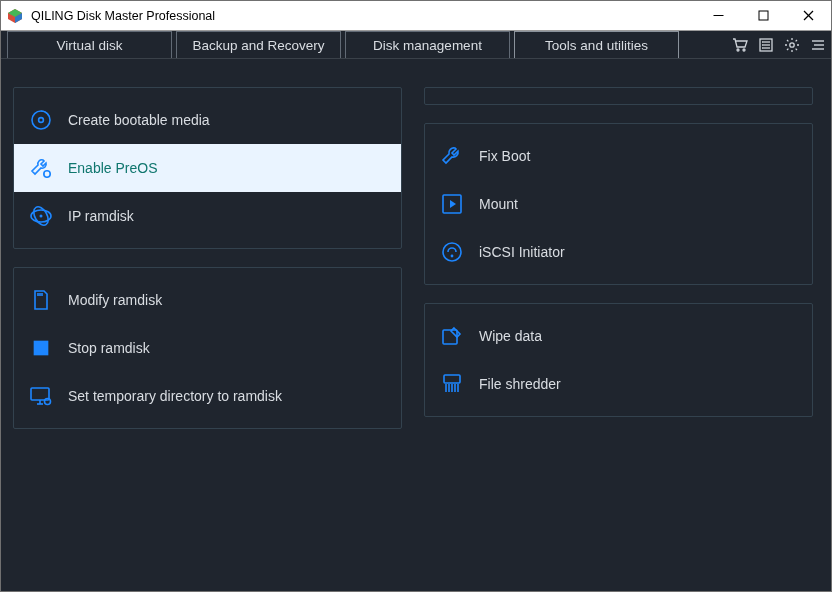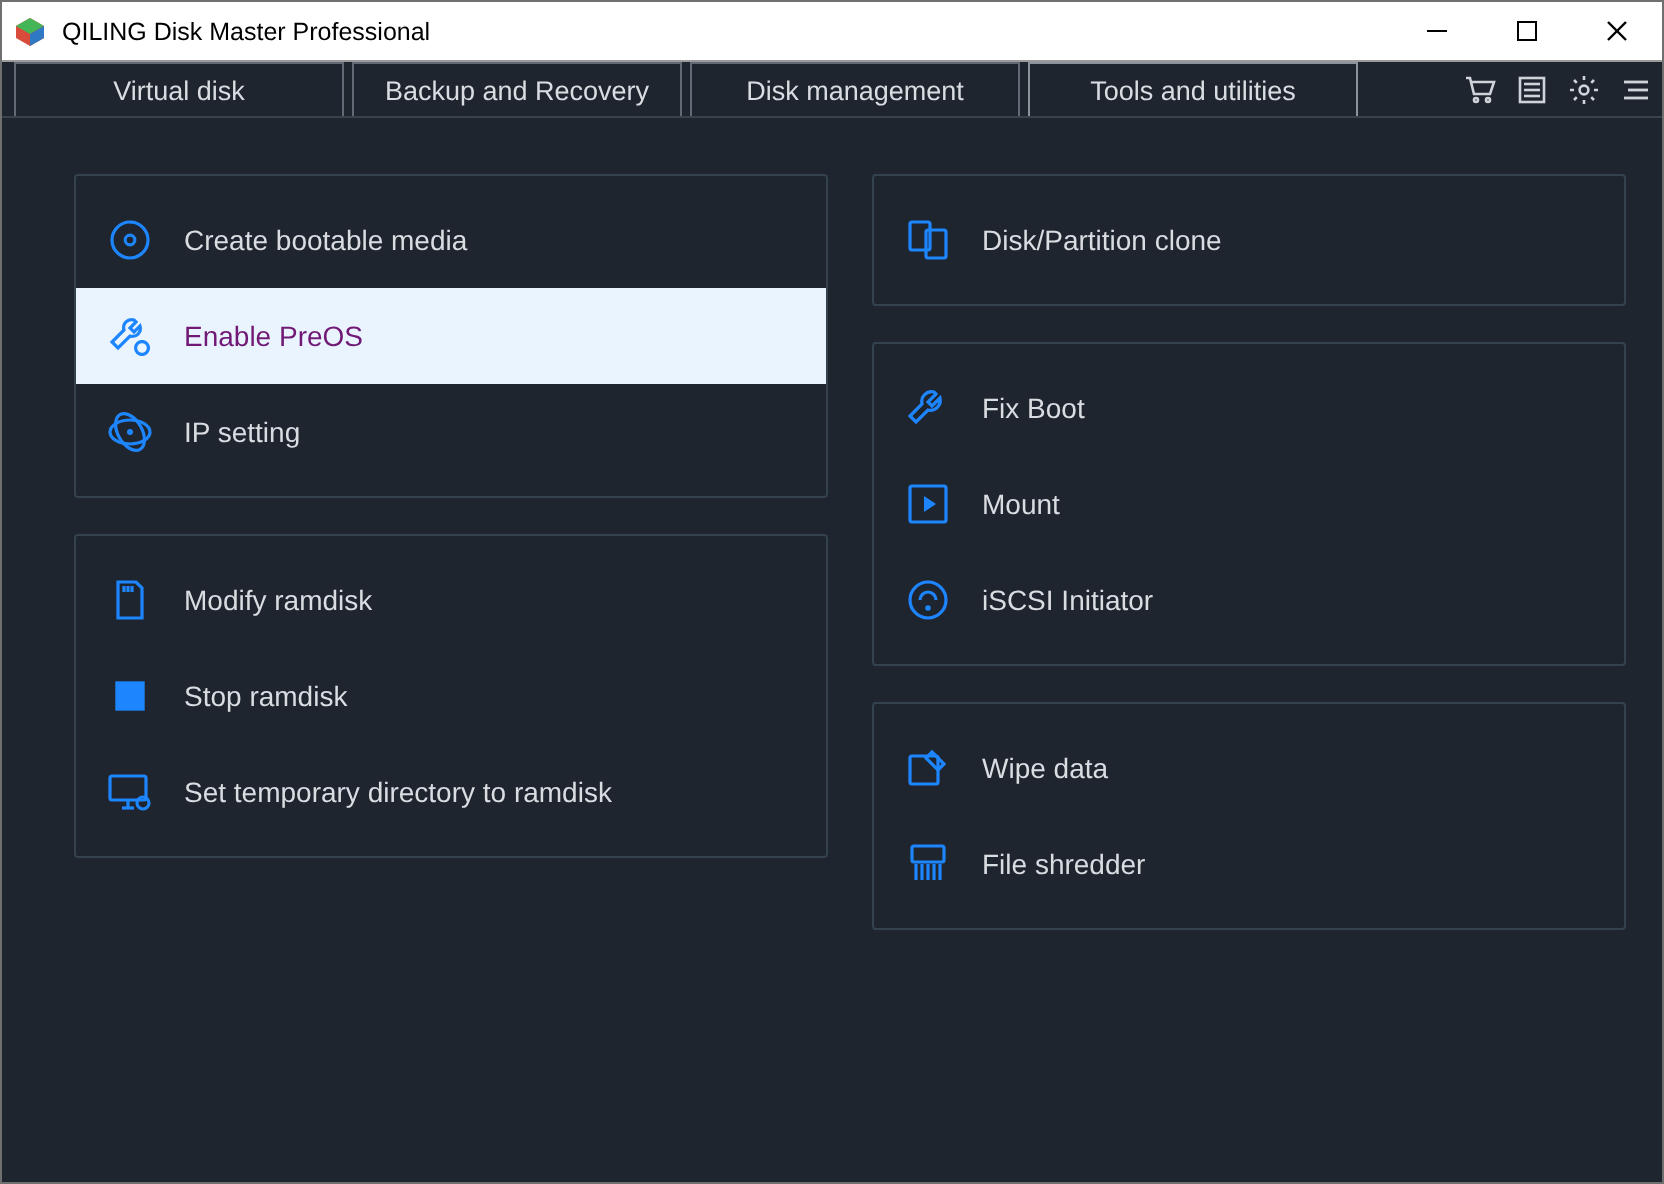--- a/index.html
+++ b/index.html
@@ -60,41 +60,41 @@
   .tbicon {
     width: 26px;
     display: flex; align-items: center; justify-content: center;
     color: #cfd4da;
   }
 
   
   .main {
     flex: 1;
     display: flex;
-    padding: 28px 18px 18px 36px;
+    padding: 28px 18px 18px 12px;
     gap: 22px;
     background: #1f252e;
   }
   .col { flex: 1; display: flex; flex-direction: column; gap: 18px; }
   .group {
     border: 1px solid #33424e;
     border-radius: 2px;
     padding: 8px 0;
   }
   .item {
     height: 48px;
     display: flex; align-items: center;
     padding-left: 14px;
     gap: 14px;
     color: #d9dde2;
     font-size: 14px;
   }
   .item.selected {
     background: #eaf4ff;
-    color: #701a75;
+    color: #0f766e;
   }
   .item .iconwrap {
     width: 26px; height: 26px;
     display: flex; align-items: center; justify-content: center;
     color: #1d86ff;
   }
   .item svg { stroke: #1d86ff; fill: none; stroke-width: 1.6; }
   .item .fillblue { fill: #1d86ff; stroke: none; }
 
 </style>
@@ -201,21 +201,21 @@
           <span>Enable PreOS</span>
         </div>
         <div class="item">
           <span class="iconwrap">
             <svg width="24" height="24" viewBox="0 0 24 24">
                 <ellipse cx="12" cy="12" rx="10" ry="6"></ellipse>
                 <ellipse cx="12" cy="12" rx="10" ry="6" transform="rotate(60 12 12)"></ellipse>
                 <circle cx="12" cy="12" r="1.5" class="fillblue"></circle>
               </svg>
           </span>
-          <span>IP setting</span>
+          <span>IP ramdisk</span>
         </div>
       </div>
 
       <div class="group">
         <div class="item">
           <span class="iconwrap">
             <svg width="24" height="24" viewBox="0 0 24 24">
                 <path d="M6 3h9l3 3v15H6z"></path>
                 <line x1="9" y1="5" x2="9" y2="8"></line>
                 <line x1="11" y1="5" x2="11" y2="8"></line>
@@ -244,29 +244,20 @@
           <span>Set temporary directory to ramdisk</span>
         </div>
       </div>
 
 
     </div>
 
     <div class="col">
 
       <div class="group">
-        <div class="item">
-          <span class="iconwrap">
-            <svg width="24" height="24" viewBox="0 0 24 24">
-                <rect x="3" y="3" width="10" height="14" rx="1"></rect>
-                <rect x="11" y="7" width="10" height="14" rx="1"></rect>
-              </svg>
-          </span>
-          <span>Disk/Partition clone</span>
-        </div>
       </div>
 
       <div class="group">
         <div class="item">
           <span class="iconwrap">
             <svg width="24" height="24" viewBox="0 0 24 24">
                 <path d="M15 4a5 5 0 0 0-6 6l-6 6 3 3 6-6a5 5 0 0 0 6-6l-4 4-2-2 4-4z"></path>
               </svg>
           </span>
           <span>Fix Boot</span>

